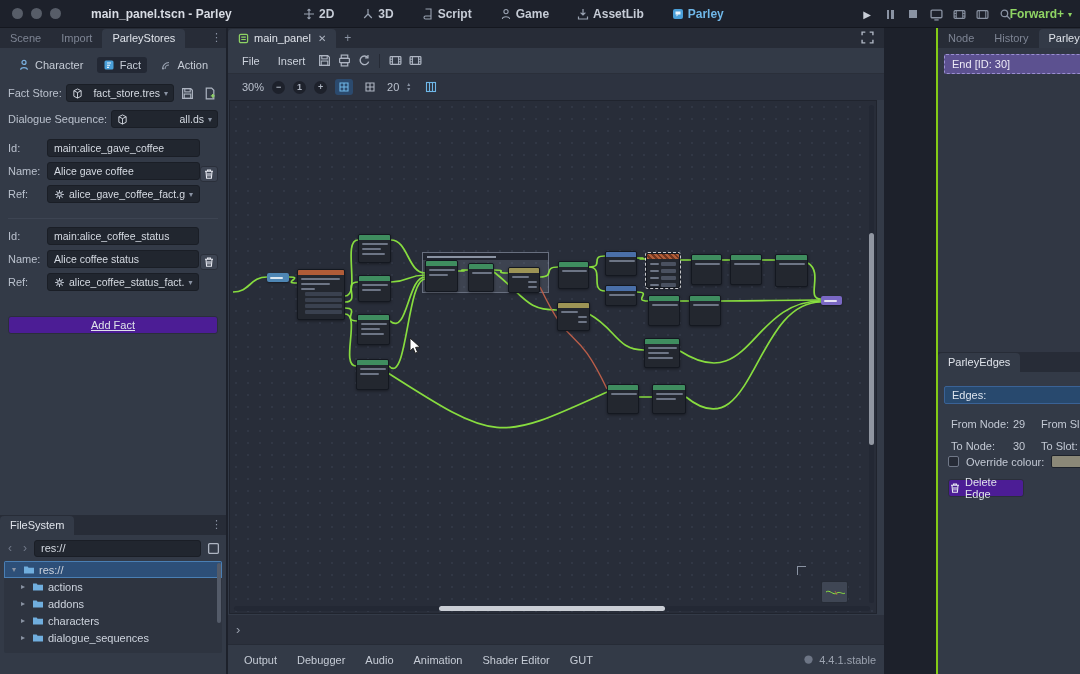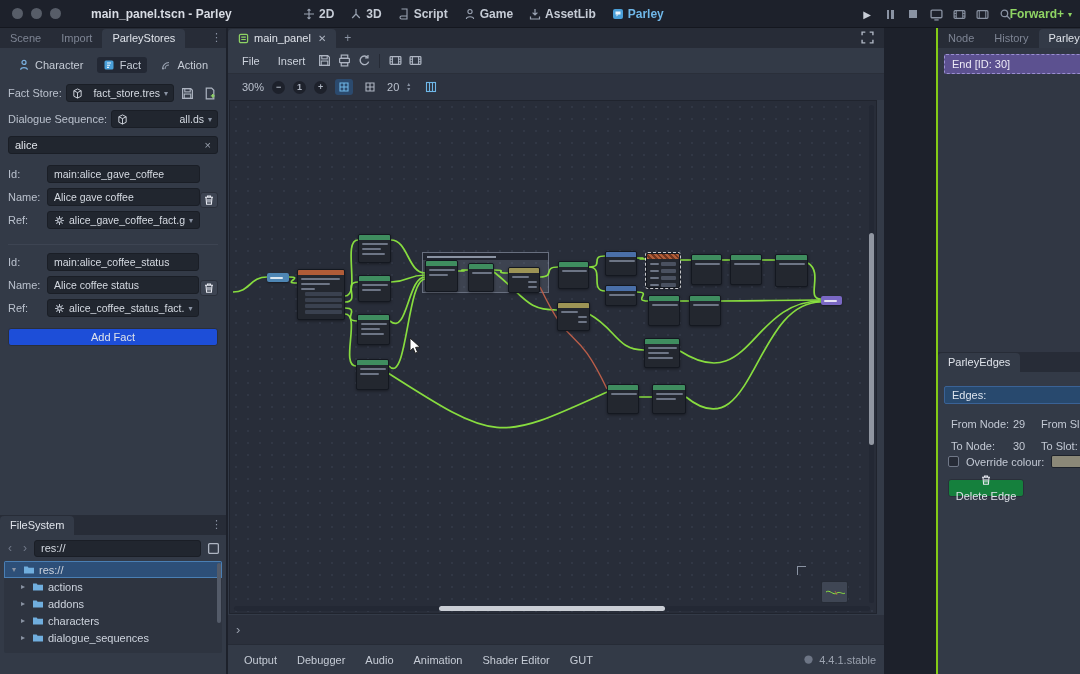--- a/index.html
+++ b/index.html
@@ -6,21 +6,21 @@
   html,body { width:1080px; height:674px; overflow:hidden; background:#1d212b;
     font-family:"Liberation Sans","DejaVu Sans",sans-serif; font-size:11px; color:#cdd3dd; }
   #app { position:relative; width:1080px; height:674px; }
 
   
   .titlebar { position:absolute; left:0; top:0; width:1080px; height:28px; background:#1d212b;
     display:flex; align-items:center; border-bottom:1px solid #14171f; }
   .traffic { display:flex; gap:8px; margin-left:12px; }
   .traffic span { width:11px; height:11px; border-radius:50%; background:#575d68; display:inline-block; }
   .window-title { margin-left:30px; font-weight:bold; font-size:12px; color:#d8dce4; white-space:nowrap; }
-  .top-menu { position:absolute; left:303px; top:0; height:28px; display:flex; align-items:center; gap:16px; }
+  .top-menu { position:absolute; left:303px; top:0; height:28px; display:flex; align-items:center; gap:28px; }
   .menu-item { display:flex; align-items:center; gap:4px; color:#c6ccd6; font-weight:bold; font-size:12px; cursor:default; }
   .menu-item.active { color:#6fb7e8; }
   .runbar { position:absolute; left:860px; top:0; height:28px; display:flex; align-items:center; gap:9px; }
   .run-icn { width:14px; height:14px; display:flex; align-items:center; justify-content:center; color:#aeb5c2; font-size:10px; }
   .pausebars { display:flex; gap:2px; } .pausebars i { width:2.5px; height:9px; background:#8a93a3; display:block; }
   .stopsq { width:8px; height:8px; background:#8a93a3; }
   .renderer { position:absolute; right:8px; top:0; height:28px; display:flex; align-items:center; gap:4px;
     color:#8fd464; font-weight:bold; font-size:12px; }
 
   
@@ -55,22 +55,22 @@
   .fact-card { display:flex; margin-top:9px; padding-top:2px; }
   .fact-card + .fact-card { border-top:1px solid #3d4452; margin-top:10px; padding-top:8px; }
   .fact-rows { flex:1; } 
   .fact-row { display:flex; align-items:center; gap:5px; margin-bottom:5px; }
   .fact-row .flabel { width:34px; text-align:left; color:#bac1cd; }
   .finput { flex:1; height:18px; background:#21262f; border:1px solid #1a1e26; border-radius:3px;
     display:flex; align-items:center; padding:0 6px; color:#d5dae2; font-size:10.5px; white-space:nowrap; overflow:hidden; }
   .fact-trash { width:22px; display:flex; align-items:center; justify-content:center; }
   .trash-btn { width:18px; height:16px; background:#3d4452; border:1px solid #2a2f3a; border-radius:3px;
     display:flex; align-items:center; justify-content:center; }
-  .add-fact { margin-top:6px; width:100%; height:18px; background:#1d4ed8; border:1px solid #2a2f3a;
-    border-radius:3px; color:#dfe3ea; display:flex; align-items:center; justify-content:center; }
+  .add-fact { margin-top:20px; width:100%; height:18px; background:#4c1d95; border:1px solid #2a2f3a;
+    border-radius:3px; color:#dfe3ea; display:flex; align-items:center; justify-content:center;text-decoration:underline; }
 
   
   .fs-dock { position:absolute; left:0; top:487px; width:226px; height:159px; }
   .fs-body { padding:4px 4px 0 4px; }
   .fs-nav { display:flex; align-items:center; gap:3px; }
   .fs-arrow { color:#707888; font-size:12px; width:12px; text-align:center; }
   .fs-path { flex:1; height:17px; background:#21262f; border:1px solid #1a1e26; border-radius:3px;
     display:flex; align-items:center; padding:0 6px; color:#d5dae2; }
   .fs-filter { display:flex; align-items:center; gap:4px; margin-top:4px; height:17px;
     background:#21262f; border:1px solid #1a1e26; border-radius:3px; padding:0 5px; color:#79808e; }
@@ -141,22 +141,22 @@
   .end-bar .ebl { flex:1; }
   .end-trash { width:19px; height:16px; background:#5c5190; border:1px solid #6ab0e8; border-radius:2px;
     display:flex; align-items:center; justify-content:center; }
   .pe-panel { padding:6px; }
   .pe-header { height:18px; background:#28496e; border:1px solid #3a6296; border-radius:2px;
     display:flex; align-items:center; padding:0 7px; color:#dce4ee;margin-top:8px; }
   .pe-grid { display:grid; grid-template-columns:62px 28px 58px auto; row-gap:10px; margin:14px 0 0 7px; color:#c3c9d4; }
   .pe-or { display:flex; align-items:center; gap:7px; margin:3px 0 0 4px; color:#c3c9d4; }
   .checkbox { width:11px; height:11px; background:#262b36; border:1px solid #707888; border-radius:2px; }
   .swatch { width:48px; height:13px; border:1px solid #1d222b; border-radius:2px; }
-  .pe-del { margin:11px 0 0 4px; height:18px; width:76px; background:#15803d; border:1px solid #2a2f3a;
-    border-radius:3px; display:flex; align-items:center; justify-content:center; gap:4px; color:#dfe3ea;flex-direction:column; }
+  .pe-del { margin:11px 0 0 4px; height:18px; width:76px; background:#4c1d95; border:1px solid #2a2f3a;
+    border-radius:3px; display:flex; align-items:center; justify-content:center; gap:4px; color:#dfe3ea; }
 
   svg.icn { display:block; }
 </style>
 </head>
 <body>
 
 <div id="app">
 
   <div class="titlebar">
     <div class="traffic">
@@ -329,24 +329,20 @@
           <span id="icn-res2">
               <svg class="icn" width="11" height="11" viewBox="0 0 12 12">
                 <path d="M6 1l4 2v6l-4 2-4-2V3z M2 3l4 2 4-2 M6 5v6" fill="none" stroke="#d5dae2" stroke-width="1"></path>
               </svg>
             </span>
           <span class="dd-val">all.ds</span>
           <span class="dd-arrow">▾</span>
         </div>
       </div>
 
-      <div class="search-box">
-        <span class="sval">alice</span>
-        <span class="clear">×</span>
-      </div>
 
       <div id="facts">
           <div class="fact-card">
             <div class="fact-rows">
       <div class="fact-row">
                 <span class="flabel">Id:</span>
         <div class="finput">main:alice_gave_coffee</div>
               </div>
       <div class="fact-row">
                 <span class="flabel">Name:</span>

